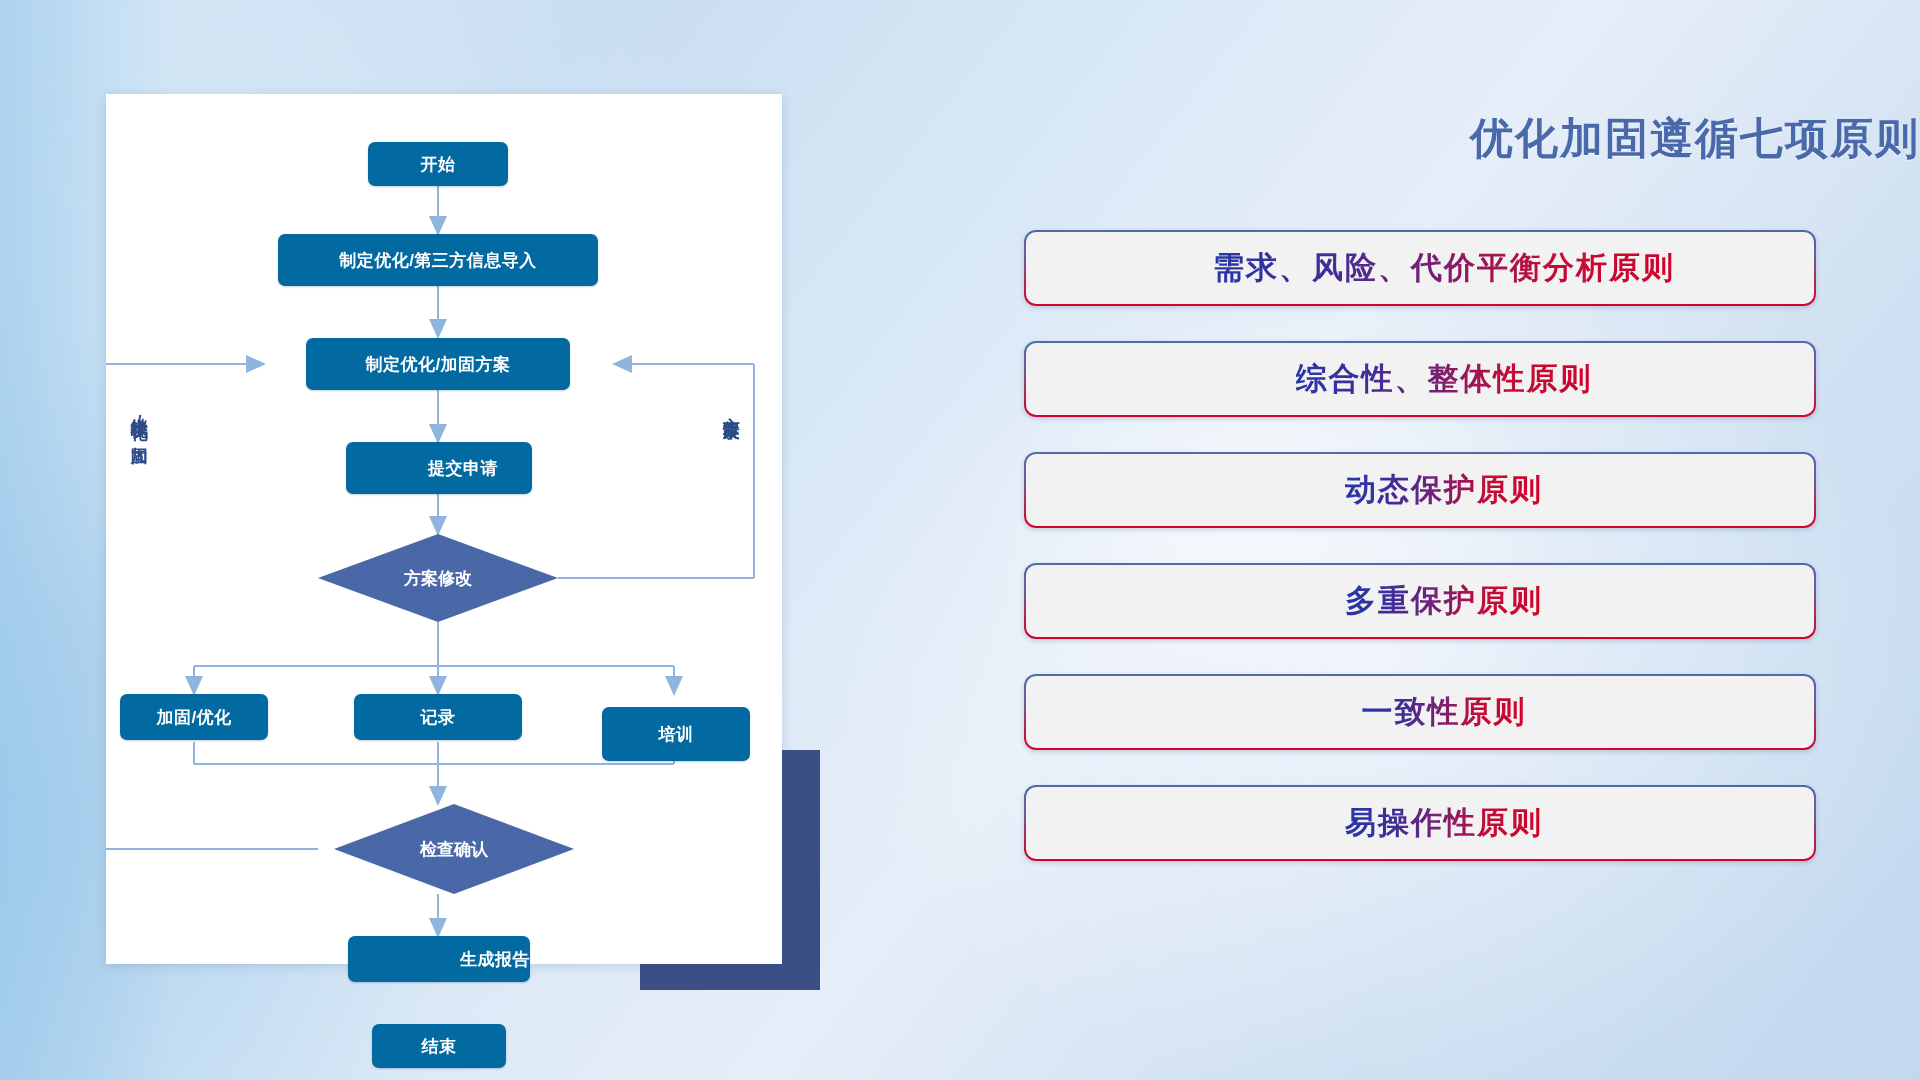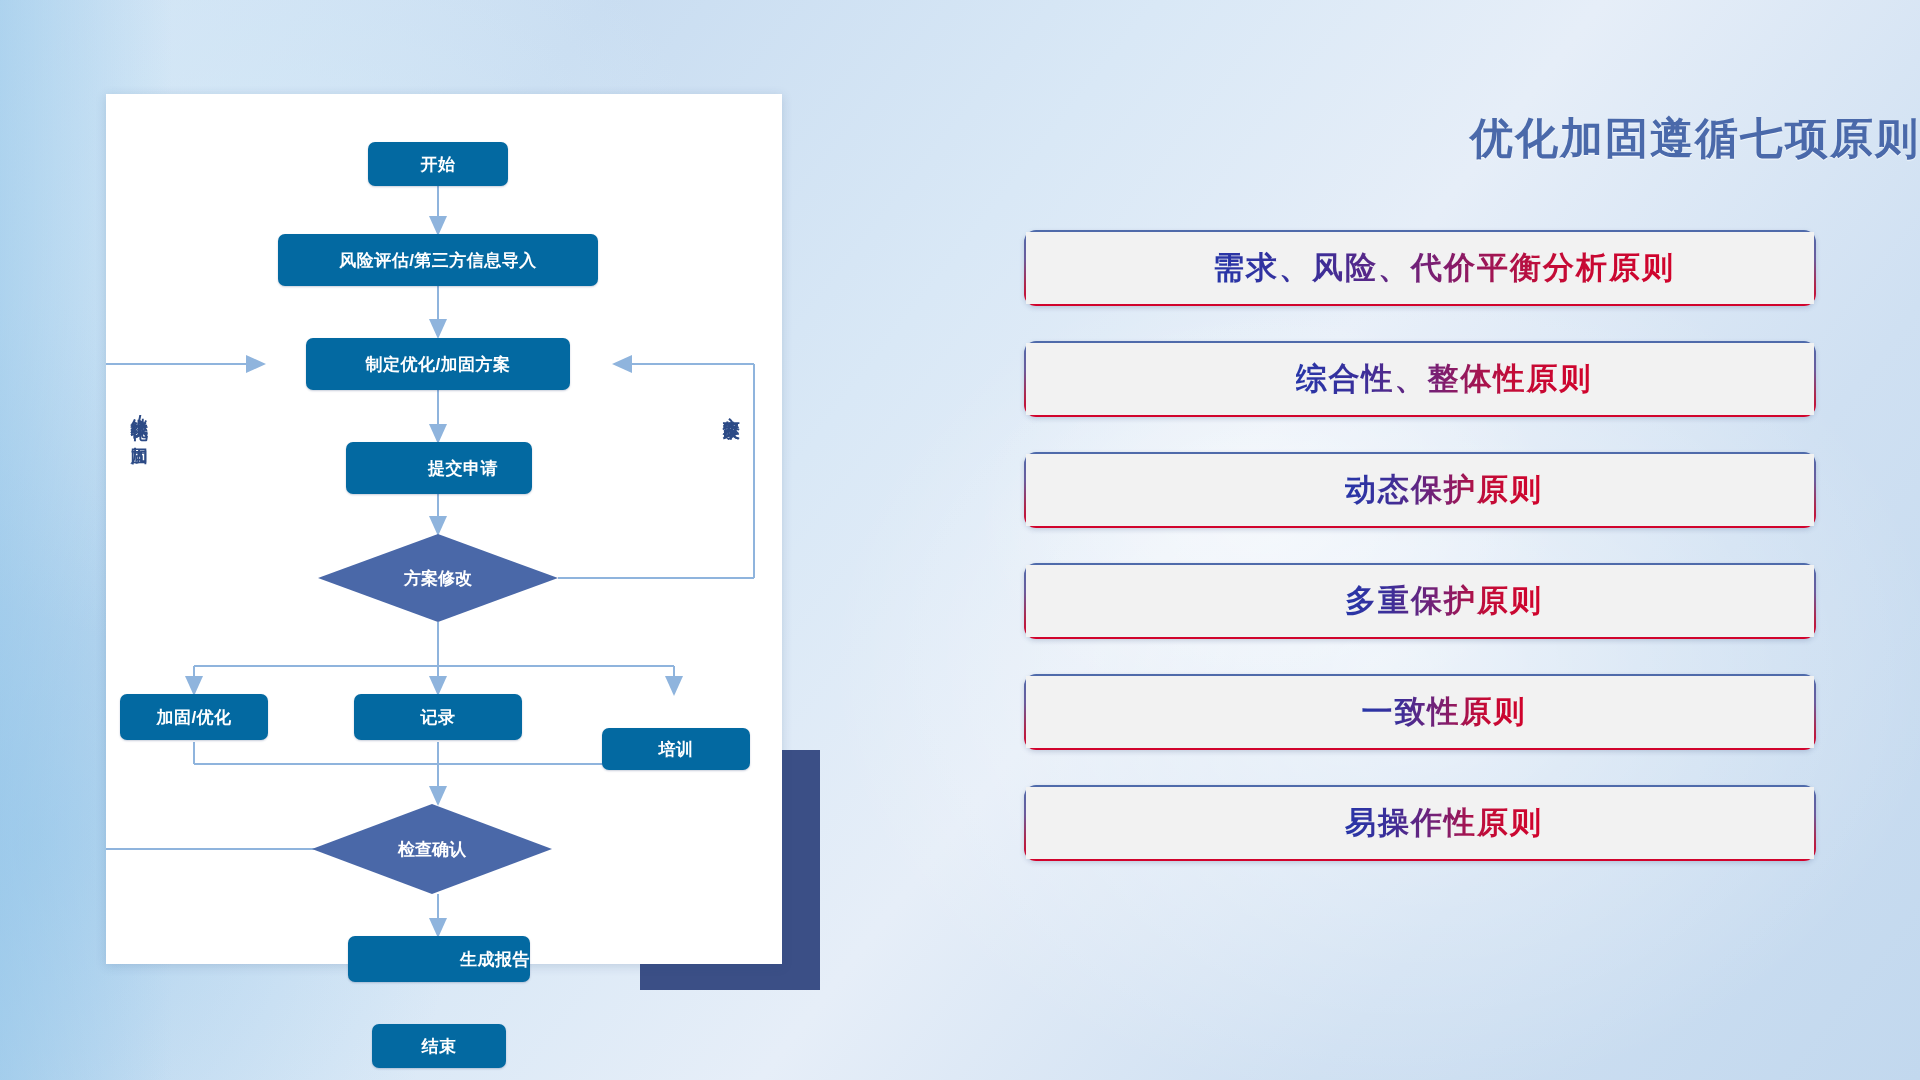--- a/index.html
+++ b/index.html
@@ -86,21 +86,21 @@
     position:relative;
     height:76px;
     margin-bottom:35px;
     border-radius:12px;
     padding:2px;
     background:linear-gradient(180deg,#4e6bab 0%,#6a5b9c 38%,#b0264b 72%,#d3022b 100%);
     box-shadow:0 2px 5px rgba(60,80,130,.22);
   }
   .card-inner{
     width:100%; height:100%;
-    border-radius:0;
+    border-radius:10px;
     background:#f2f2f2;
     display:flex; align-items:center; justify-content:center;padding-left:48px;
   }
   .card-text{
     font-size:31px; font-weight:700; letter-spacing:2px;
     background:linear-gradient(90deg,#2736a8 0%,#3a2f9a 22%,#7b1f72 48%,#c30c37 72%,#d1022b 100%);
     -webkit-background-clip:text;
     background-clip:text;
     color:transparent;
     -webkit-text-fill-color:transparent;
@@ -159,21 +159,21 @@
       <line x1="648" y1="484" x2="648" y2="270"></line>
       <line x1="648" y1="270" x2="508" y2="270" marker-end="url(#ar)"></line>
     </g>
   </svg>
 
   <div class="node" style="left:262px; top:48px; width:140px; height:44px;">
     <span>开始</span>
   </div>
 
   <div class="node" style="left:172px; top:140px; width:320px; height:52px;">
-    <span>风险评估/第三方信息导入</span>
+    <span>制定优化/第三方信息导入</span>
   </div>
 
   <div class="node" style="left:200px; top:244px; width:264px; height:52px;">
     <span>制定优化/加固方案</span>
   </div>
 
   <div class="node" style="left:240px; top:348px; width:186px; height:52px;padding-left:48px;">
     <span>提交申请</span>
   </div>
 
@@ -182,25 +182,25 @@
   </div>
 
   <div class="node" style="left:14px; top:600px; width:148px; height:46px;">
     <span>加固/优化</span>
   </div>
 
   <div class="node" style="left:248px; top:600px; width:168px; height:46px;">
     <span>记录</span>
   </div>
 
-  <div class="node" style="left:496px; top:634px; width:148px; height:42px;">
+  <div class="node" style="left:496px; top:613px; width:148px; height:54px;">
     <span>培训</span>
   </div>
 
-  <div class="diamond" style="left:206px; top:710px; width:240px; height:90px;align-items:center;">
+  <div class="diamond" style="left:228px; top:710px; width:240px; height:90px;align-items:center;">
     <span>检查确认</span>
   </div>
 
   <div class="node" style="left:242px; top:842px; width:182px; height:46px;justify-content:flex-end;">
     <span>生成报告</span>
   </div>
 
   <div class="node" style="left:266px; top:930px; width:134px; height:44px;">
     <span>结束</span>
   </div>

